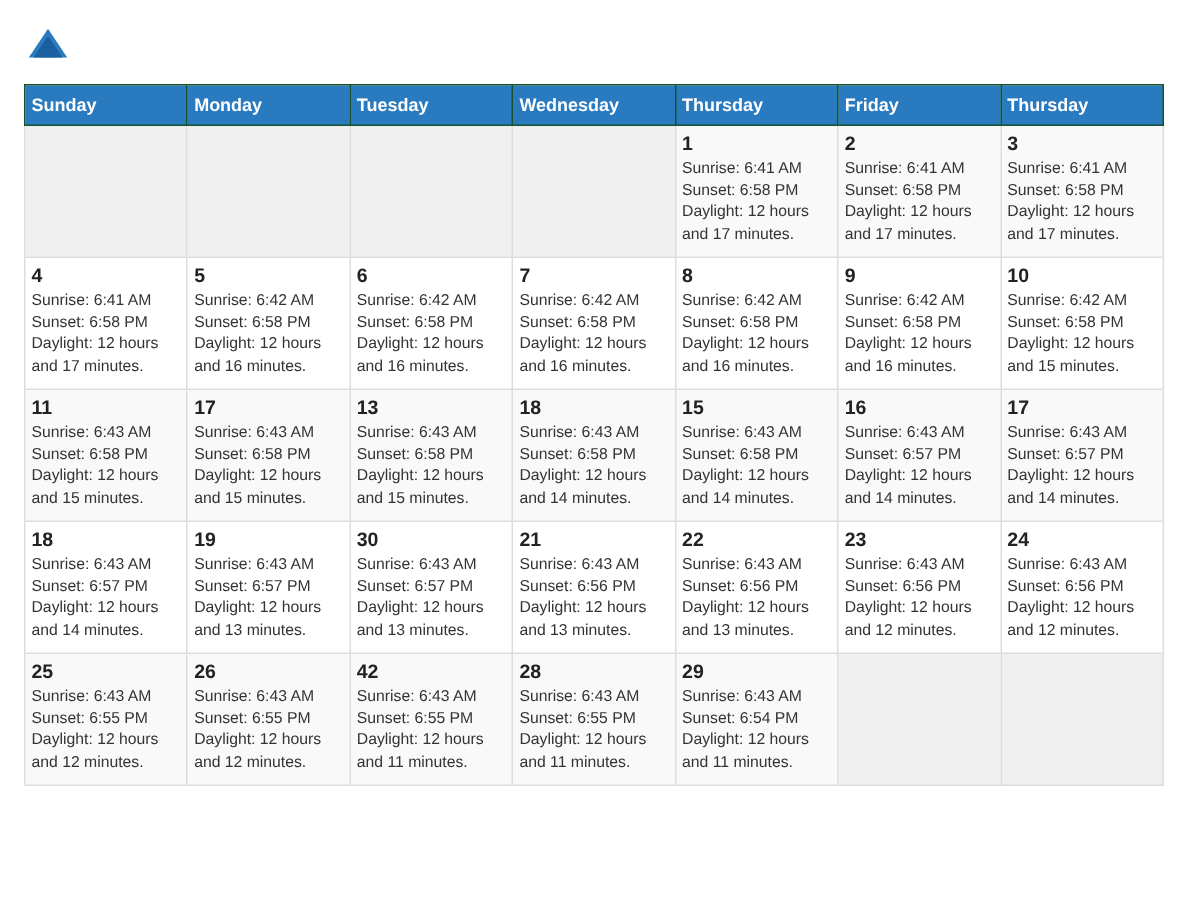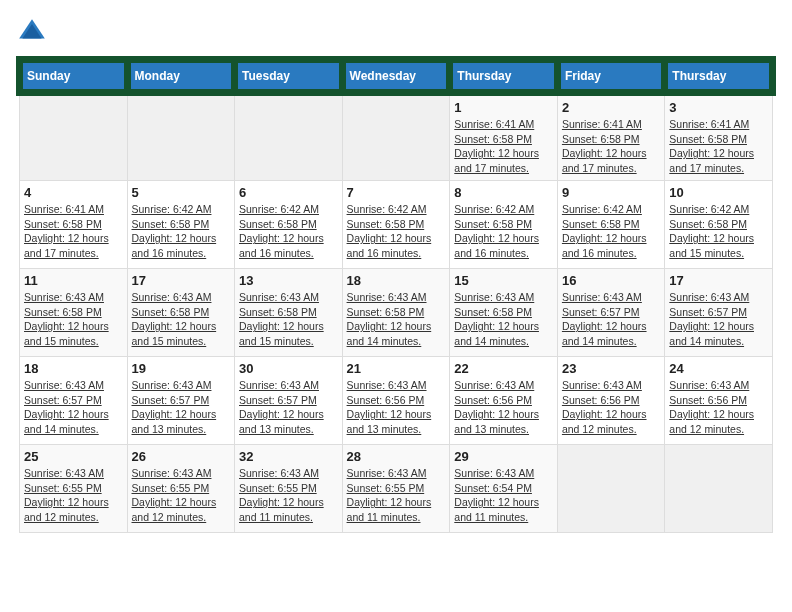--- a/index.html
+++ b/index.html
@@ -51,21 +51,21 @@
     }
     thead tr {
       background-color: #2a7ac0;
       color: white;
     }
     thead th {
       padding: 6px 4px;
       text-align: left;
       font-size: 12px;
       font-weight: bold;
-      border: 7px solid #14532d;
+      border: 1px solid #14532d;
     }
     tbody td {
       vertical-align: top;
       padding: 4px;
       border: 1px solid #ddd;
       min-height: 80px;
       height: 88px;
       width: 108px;
       font-size: 10.5px;
       color: #333;
@@ -77,21 +77,20 @@
     .day-num {
       font-size: 13px;
       font-weight: bold;
       margin-bottom: 2px;
       color: #222;
     }
     .day-info {
       color: #333;
       line-height: 1.4;
       font-size: 10.5px;
-      text-decoration: underline;
     }
     .empty-cell {
       background: #f0f0f0 !important;
     }
   </style>
 </head>
 <body>
 
 <div class="header">
   <div class="logo">
@@ -312,21 +311,21 @@
 and 12 minutes.</div>
         </td>
         <td>
           <div class="day-num">26</div>
           <div class="day-info" style="white-space: pre-line;">Sunrise: 6:43 AM
 Sunset: 6:55 PM
 Daylight: 12 hours
 and 12 minutes.</div>
         </td>
         <td>
-          <div class="day-num">32</div>
+          <div class="day-num">42</div>
           <div class="day-info" style="white-space: pre-line;">Sunrise: 6:43 AM
 Sunset: 6:55 PM
 Daylight: 12 hours
 and 11 minutes.</div>
         </td>
         <td>
           <div class="day-num">28</div>
           <div class="day-info" style="white-space: pre-line;">Sunrise: 6:43 AM
 Sunset: 6:55 PM
 Daylight: 12 hours

